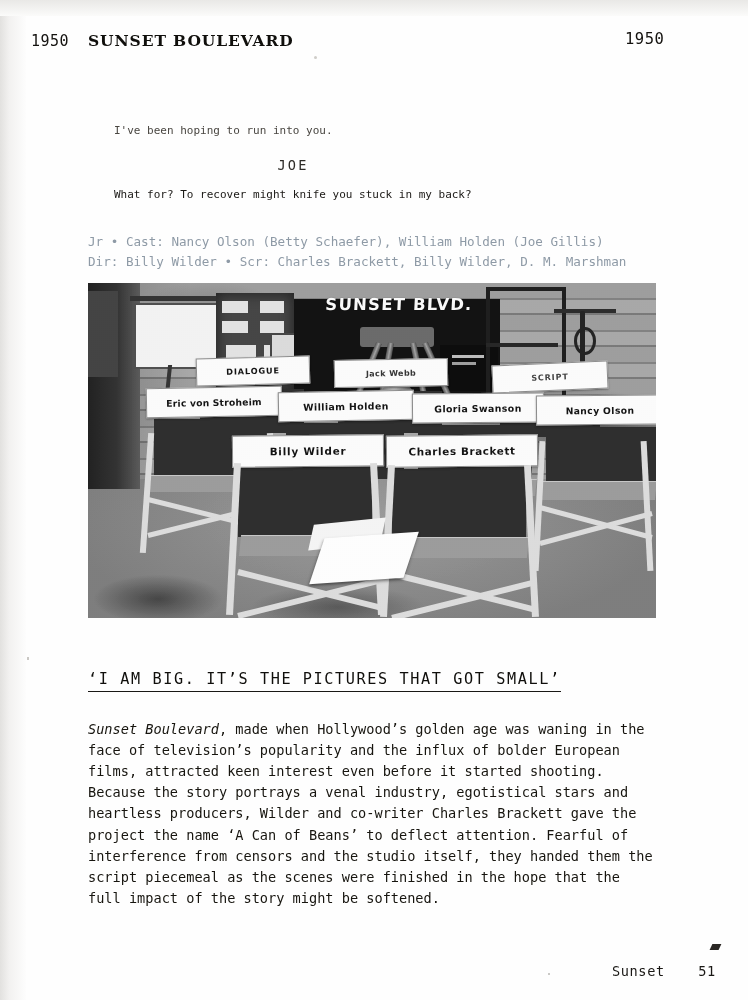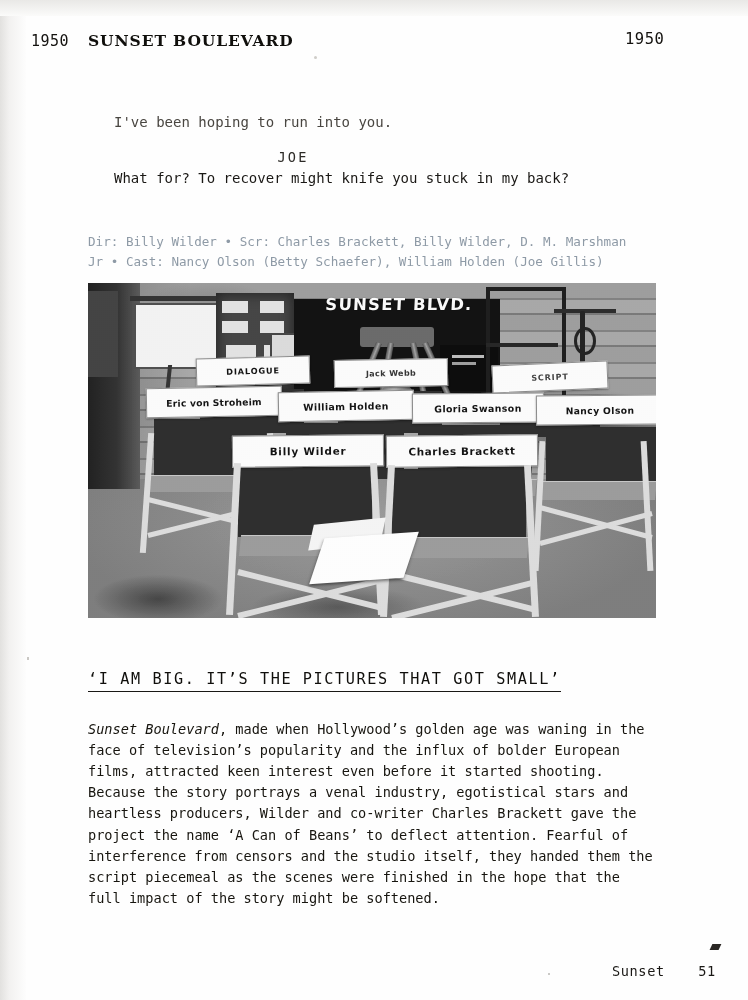--- a/index.html
+++ b/index.html
@@ -60,23 +60,23 @@
   }
   .char-name {
     text-align: center;
     font-size: 13.6px;
     letter-spacing: 2.2px;
     line-height: 21px;
     color: #2c2a26;
     padding-right: 150px;
   }
   .char-line {
-    font-size: 14px;
+    font-size: 11px;
     line-height: 21px;
-    margin: 0 0 14px 0;
+    margin: 8px 0 14px 0;
     padding-left: 26px;
     color: #1a1815;
   }
   .char-line.faint { color: #494641; }
 
   .credits {
     position: absolute; left: 88px; top: 232px; width: 570px;
     font-size: 12.6px;
     line-height: 20px;
     color: #8e9aa6;
@@ -314,22 +314,22 @@
   <div class="year-right">1950</div>
 
 
   <div class="dialogue-block">
     <div class="char-line faint">I've been hoping to run into you.</div>
     <div class="char-name">JOE</div>
     <div class="char-line">What for? To recover might knife you stuck in my back?</div>
   </div>
 
   <div class="credits">
+    <div>Jr • Cast: Nancy Olson (Betty Schaefer), William Holden (Joe Gillis)</div>
     <div>Dir: Billy Wilder • Scr: Charles Brackett, Billy Wilder, D. M. Marshman</div>
-    <div>Jr • Cast: Nancy Olson (Betty Schaefer), William Holden (Joe Gillis)</div>
   </div>
 
   <div id="photo">
 
     <div class="wall"></div>
     <div class="wall-grime"></div>
     <div class="floor"></div>
     <div class="floor-shadow"></div>
 
     <div class="flat-left"></div>

